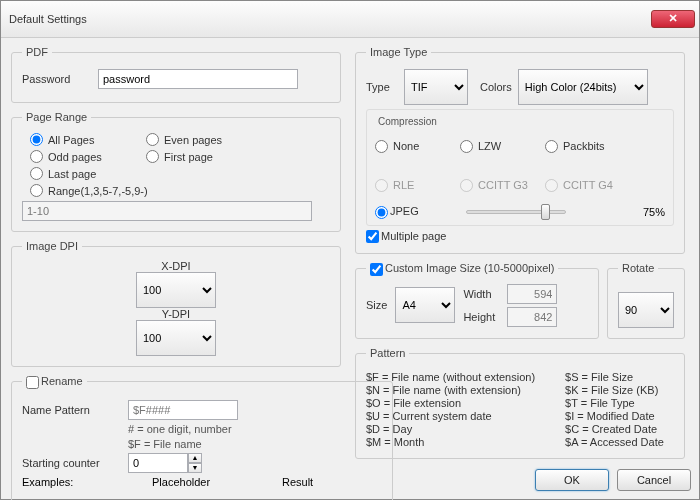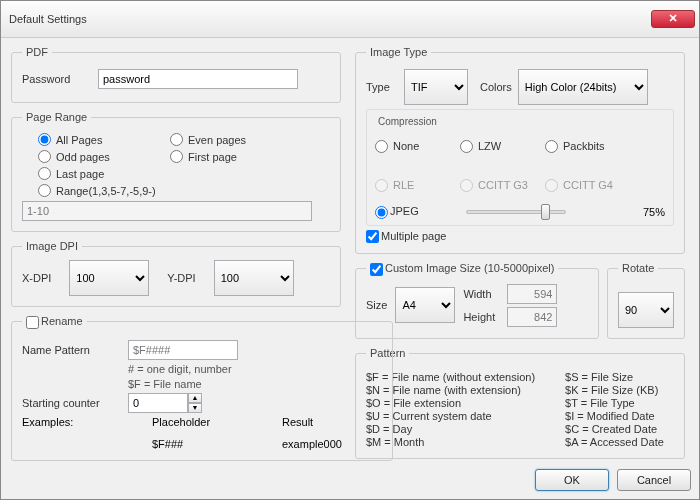--- a/index.html
+++ b/index.html
@@ -14,24 +14,24 @@
 fieldset { border: 1px solid #ccc; border-radius: 3px; margin: 0 0 8px 0; padding: 8px 10px 10px 10px; }
 legend { color: #444; padding: 0 4px; }
 .inner-fieldset { border: 1px solid #ddd; border-radius: 3px; padding: 6px 8px; margin: 4px 0; }
 .inner-legend { font-size: 10px; color: #555; padding: 0 3px; }
 label { color: #333; }
 .row { display: flex; align-items: center; gap: 6px; margin: 3px 0; }
 input[type="text"], input[type="password"] { border: 1px solid #abadb3; padding: 2px 4px; height: 20px; background: #fff; }
 input[disabled] { background: #f4f4f4; color: #777; }
 select { border: 1px solid #abadb3; height: 36px; background: linear-gradient(#fdfdfd,#e8e8e8); padding: 0 2px; }
 .radio-grid { display: flex; flex-wrap: wrap; }
-.radio-grid label { width: 100px; display: flex; align-items: flex-end; gap: 3px; margin: 2px 16px; }
+.radio-grid label { width: 100px; display: flex; align-items: flex-end; gap: 3px; margin: 2px 8px; }
 .radio-grid.wide label { width: 150px; }
 input[type="radio"], input[type="checkbox"] { margin: 0 2px 0 0; vertical-align: middle; }
-.dpi-row { display: flex; gap: 18px; align-items: center; }
+.dpi-row { display: flex; align-items: center; flex-direction: column; }
 .comp-grid label { width: 85px; display: flex; align-items: flex-start; gap: 3px; margin: 13px 0; }
 .slider-row { display: flex; align-items: center; gap: 6px; }
 .slider { width: 100px; height: 4px; background: #ddd; border: 1px solid #bbb; border-radius: 2px; position: relative; }
 .thumb { width: 9px; height: 16px; background: linear-gradient(#fefefe,#d9d9d9); border: 1px solid #888; border-radius: 2px; position: absolute; top: -7px; left: 74px; }
 .size-grid { display: flex; align-items: center; gap: 8px; }
 .wh-col { display: flex; flex-direction: column; gap: 3px; }
 .wh-col .row { margin: 0; gap: 4px; }
 .wh-col input { width: 50px; text-align: right; }
 .pattern-help { display: flex; gap: 30px; margin-top: 4px; }
 .pattern-col { display: flex; flex-direction: column; gap: 1px; }

